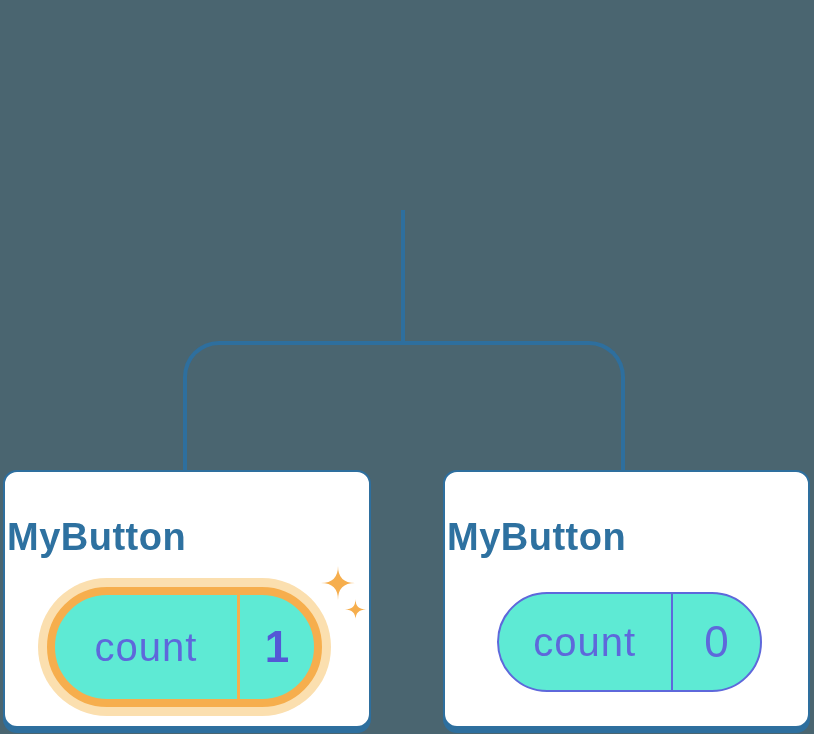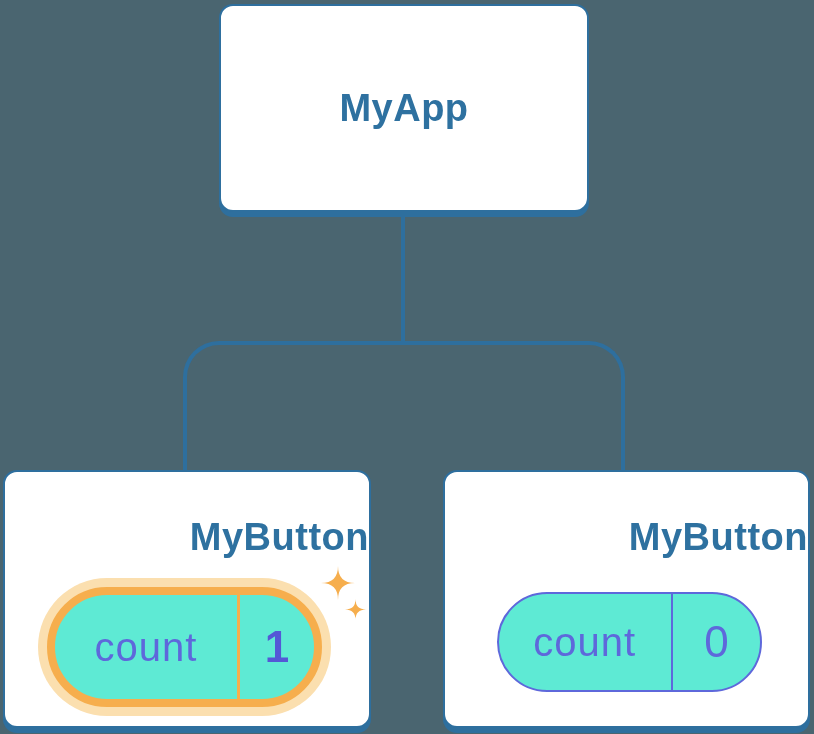--- a/index.html
+++ b/index.html
@@ -32,21 +32,21 @@
   }
   .connector-bracket {
     position:absolute; left:183px; top:341px; width:442px; height:131px;
     border:4px solid var(--line); border-bottom:none;
     border-radius:36px 36px 0 0;
   }
   .card.child { top:470px; width:368px; height:258px; }
   .card.child-left  { left:3px; }
   .card.child-right { left:443px; width:367px; }
   .child-title {
-    position:absolute; top:44px; left:9px; right:0; text-align:right;
+    position:absolute; top:44px; left:2px; right:0; text-align:left;
   }
   .pill {
     position:absolute; display:flex; align-items:stretch;
     border-radius:999px; background:#5eead4;
   }
   .pill-highlight {
     left:42px; top:115px; width:275px; height:120px;
     border:8px solid var(--orange);
     box-shadow:0 0 0 9px var(--orange_halo);
   }
@@ -71,23 +71,20 @@
   .sparkle-small { left:340px; top:127px; width:21px; height:21px; }
 </style>
 </head>
 <body>
 
 <div class="stage">
 
   <div class="connector-stem"></div>
   <div class="connector-bracket"></div>
 
-  <div class="card root">
-    <span class="node-title">MyApp</span>
-  </div>
 
   <div class="card child child-left">
     <div class="child-title node-title">MyButton</div>
     <div class="pill pill-highlight">
       <span class="pill-key">count</span>
       <span class="pill-divider"></span>
       <span class="pill-value">1</span>
     </div>
     <svg class="sparkle sparkle-big" viewBox="0 0 24 24">
       <path d="M12 0 Q12 12 24 12 Q12 12 12 24 Q12 12 0 12 Q12 12 12 0 Z"></path>

